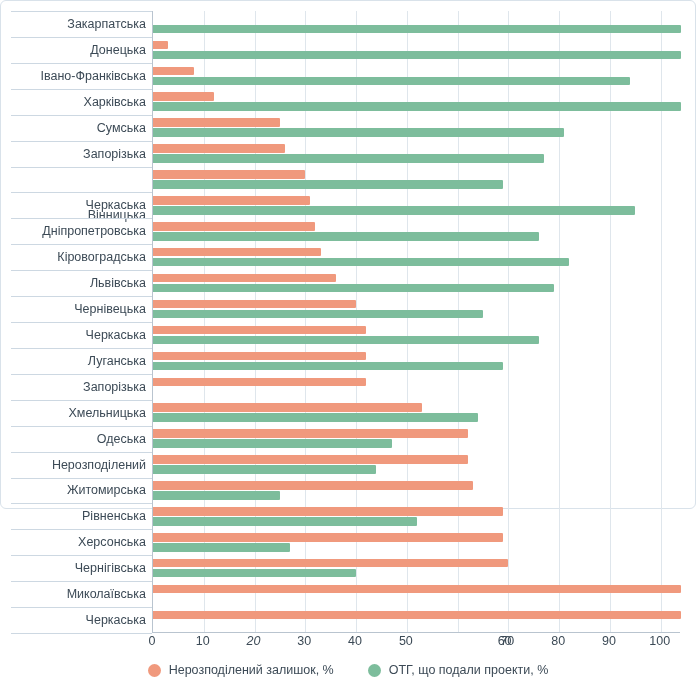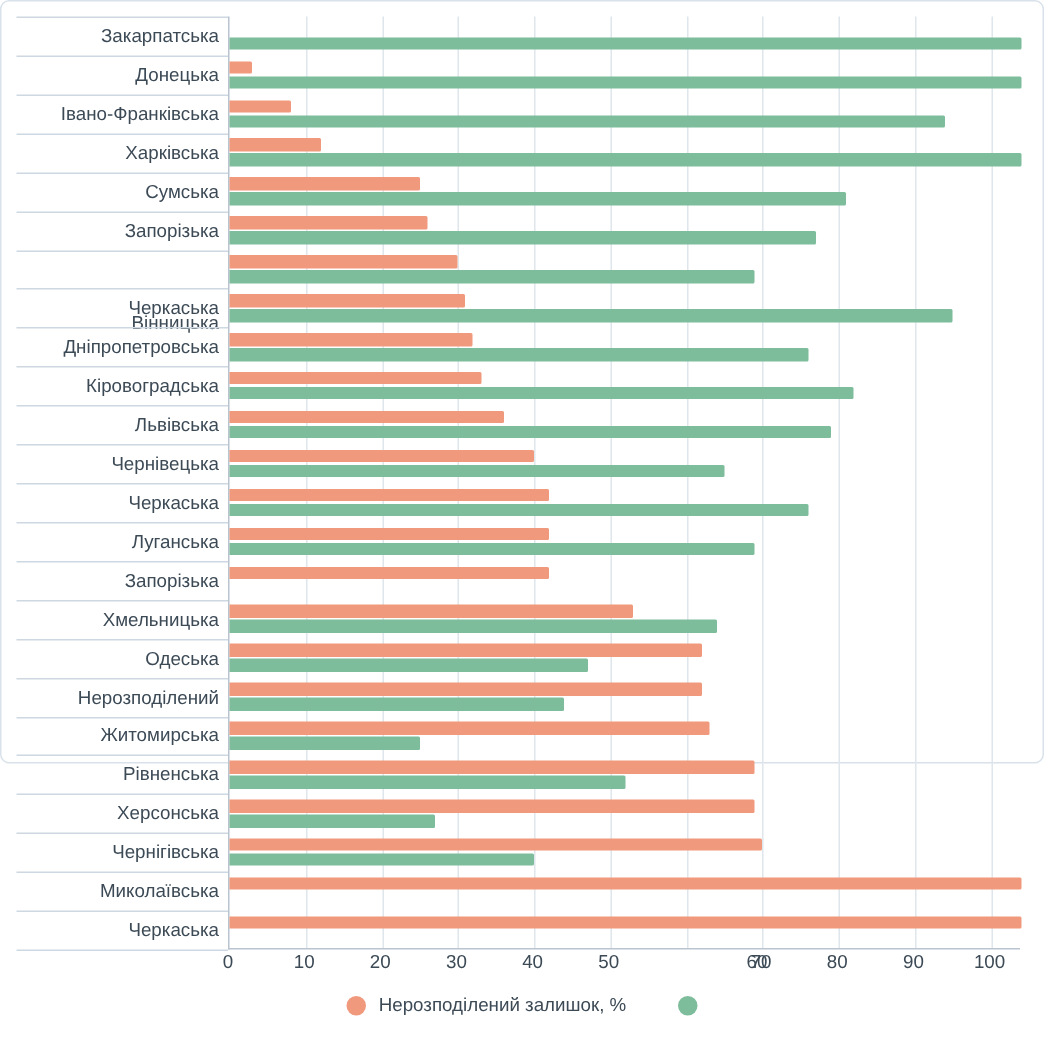--- a/index.html
+++ b/index.html
@@ -242,34 +242,35 @@
         <div class="bar s0" title="Чернігівська — Нерозподілений залишок, %: 70" style="top: 547.958px; height: 8.5px; width: 355.385px;"></div>
         <div class="bar s1" title="Чернігівська — ОТГ, що подали проекти, %: 40" style="top: 557.958px; height: 8.5px; width: 203.077px;"></div>
         <div class="bar s0" title="Миколаївська — Нерозподілений залишок, %: 104" style="top: 573.875px; height: 8.5px; width: 528px;"></div>
         <div class="bar s0" title="Київська — Нерозподілений залишок, %: 104" style="top: 599.792px; height: 8.5px; width: 528px;"></div>
       </div>
   </div>
 
   <div class="x-axis">
       <span class="x-tick" style="left: 0px;">0</span>
       <span class="x-tick" style="left: 50.7692px;">10</span>
-      <span class="x-tick" style="left: 101.538px;">20</span>
+      <span class="x-tick" style="left: 101.538px; font-style: italic;">20</span>
       <span class="x-tick" style="left: 152.308px;">30</span>
       <span class="x-tick" style="left: 203.077px;">40</span>
       <span class="x-tick" style="left: 253.846px; text-align: right;">50</span>
       <span class="x-tick" style="left: 304.615px; margin-left: 48px;">60</span>
       <span class="x-tick" style="left: 355.385px;">70</span>
       <span class="x-tick" style="left: 406.154px;">80</span>
       <span class="x-tick" style="left: 456.923px;">90</span>
       <span class="x-tick" style="left: 507.692px;">100</span>
     </div>
 
   <div class="legend">
     <div class="legend-item">
       <span class="legend-dot s0"></span>
       <span class="legend-text">Нерозподілений залишок, %</span>
     </div>
     <div class="legend-item">
       <span class="legend-dot s1"></span>
+      <span class="legend-text">ОТГ, що подали проекти, %</span>
     </div>
   </div>
 
 </div>
 
 </body></html>

